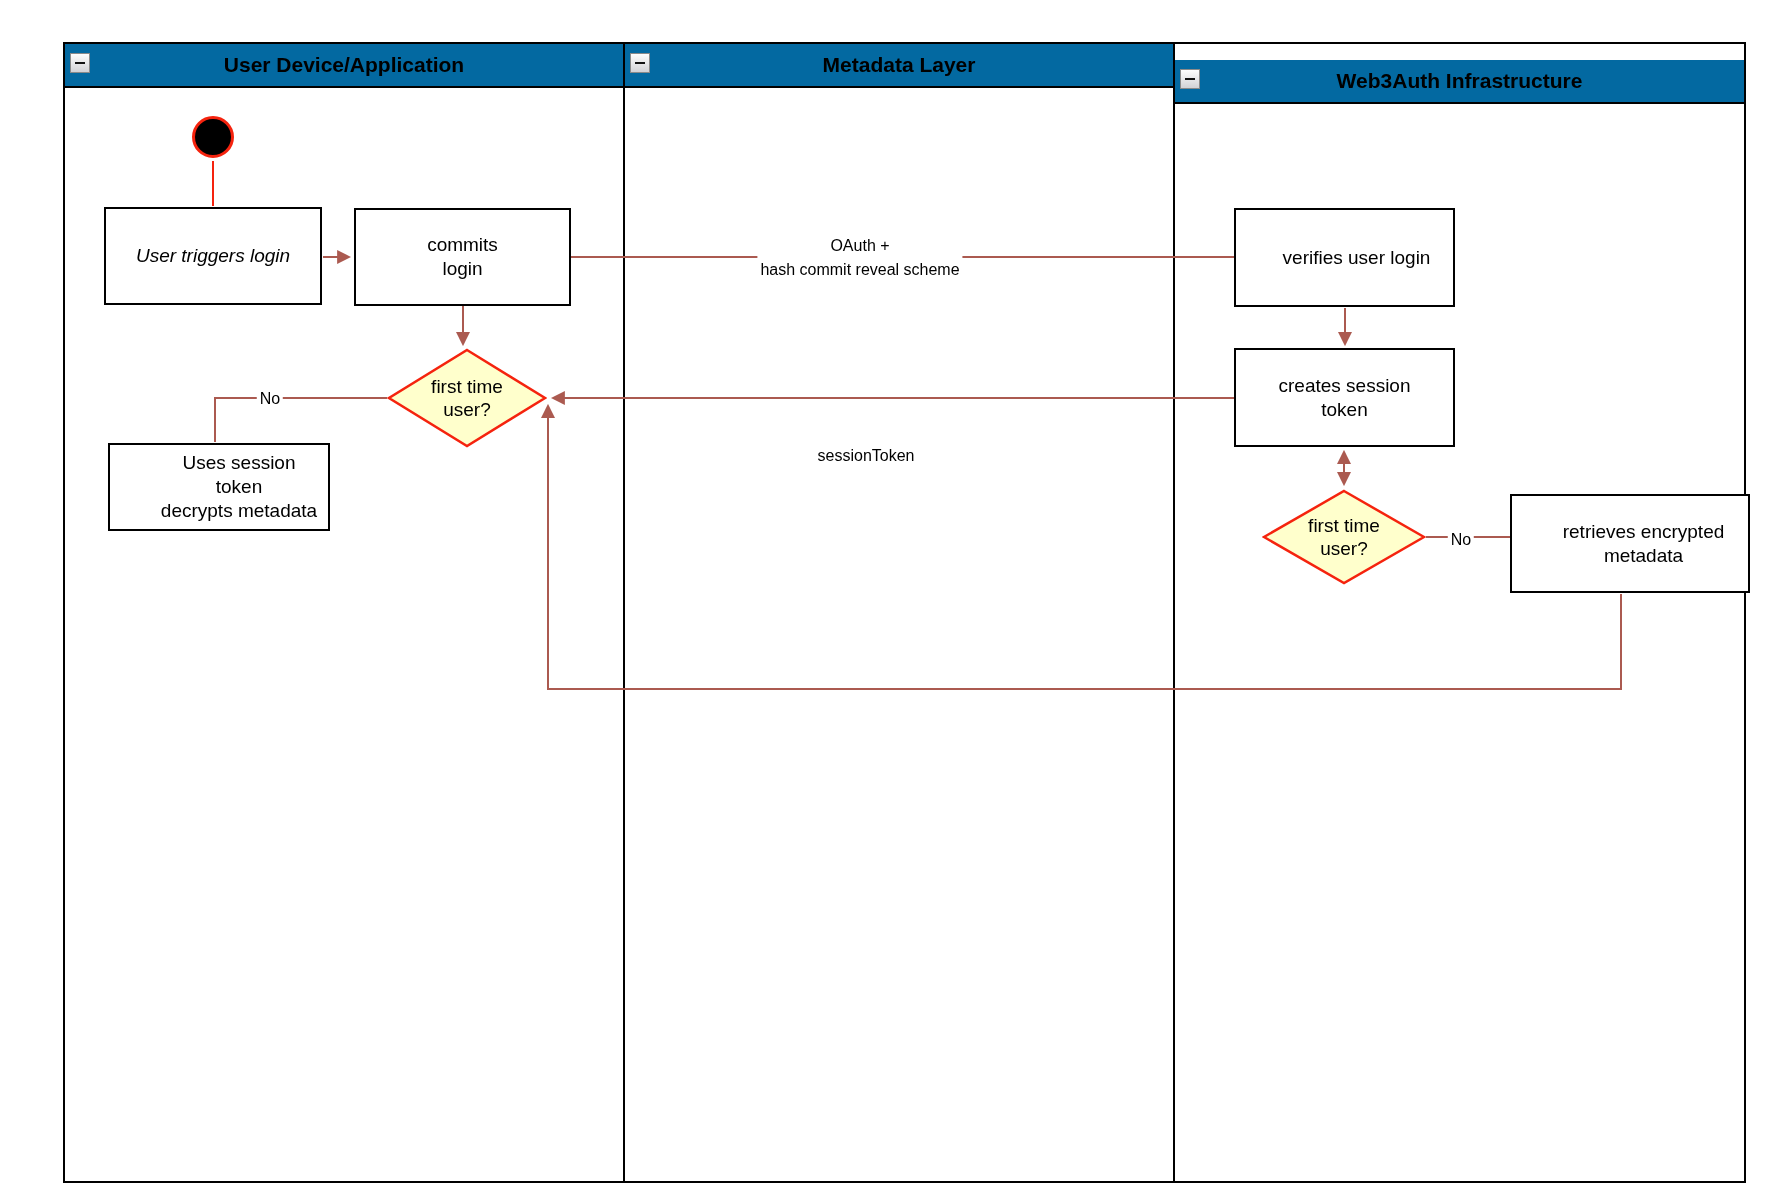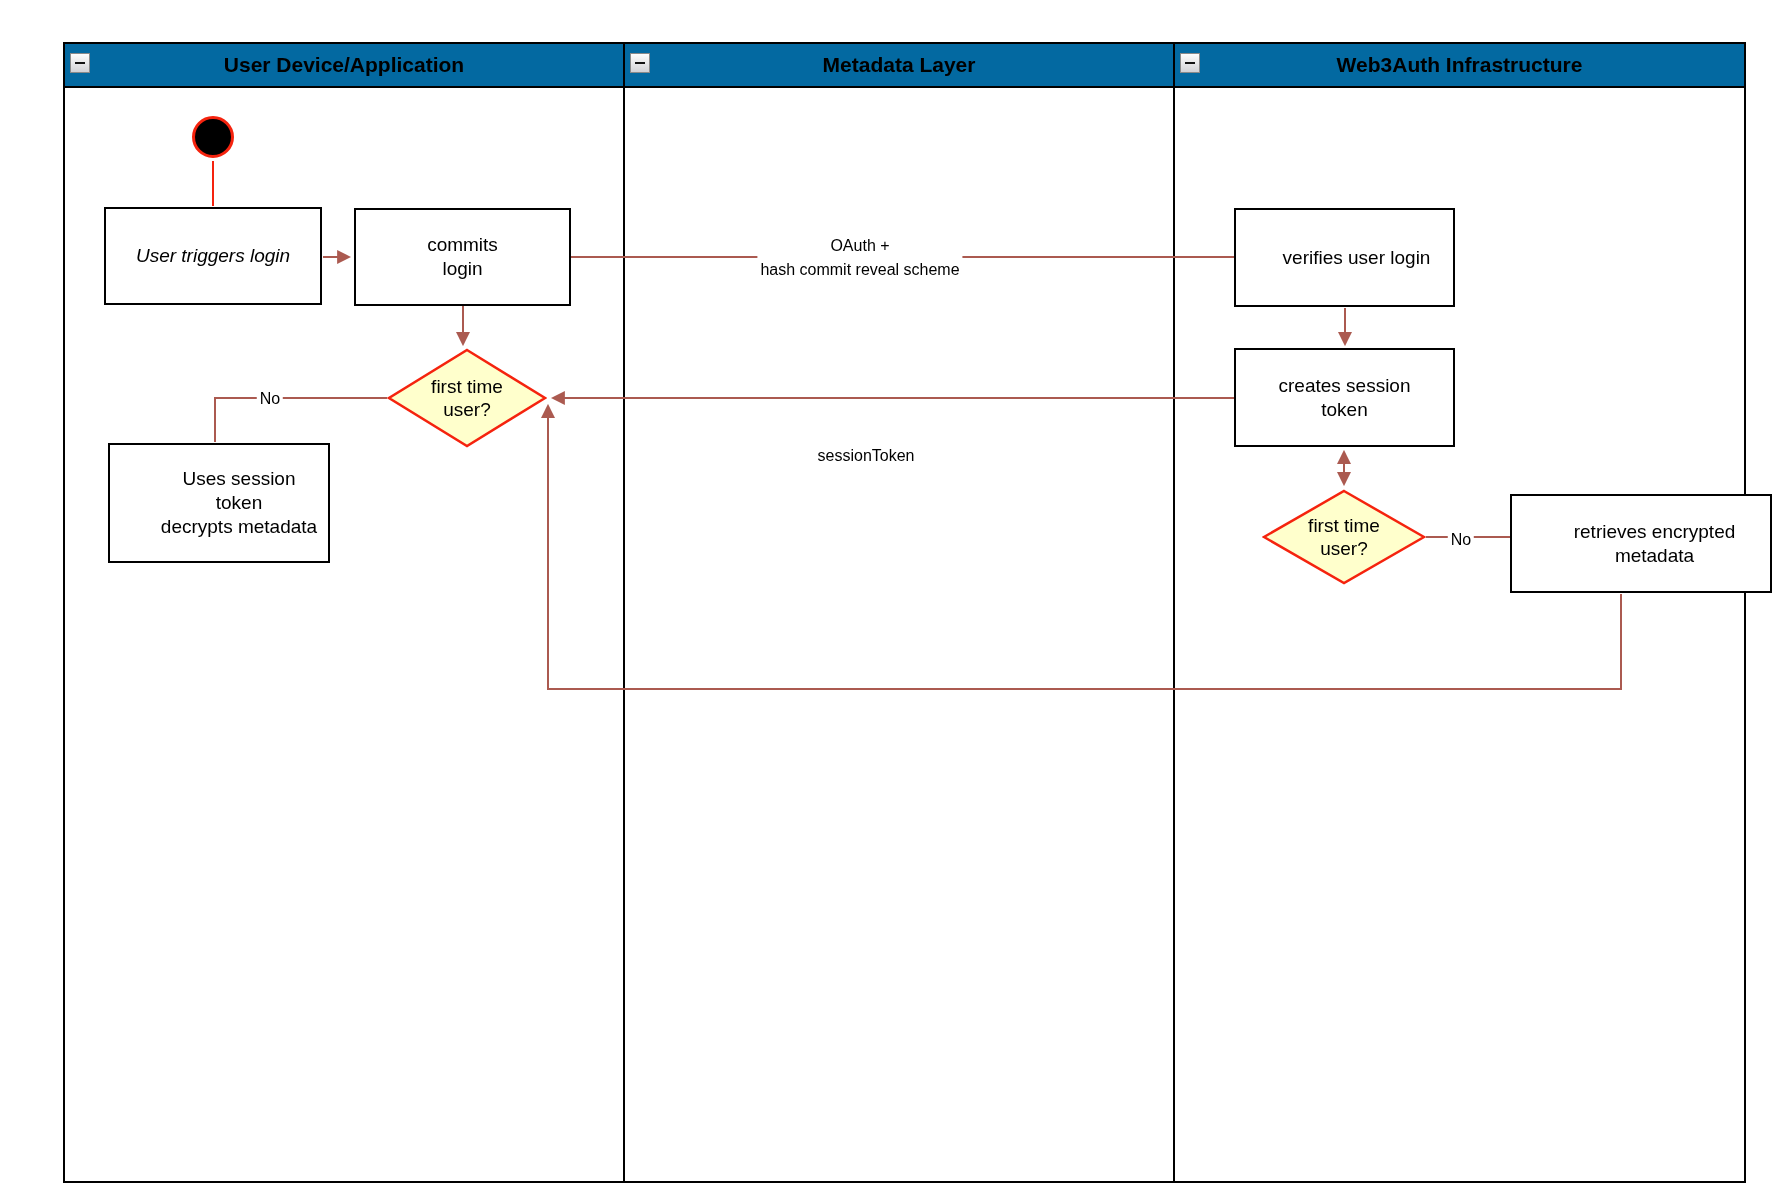--- a/index.html
+++ b/index.html
@@ -23,21 +23,21 @@
     display: flex;
     background: #fff;
   }
   .lane {
     position: relative;
     height: 100%;
     box-sizing: border-box;
   }
   .lane.l1 { width: 560px; border-right: 2px solid #000; }
   .lane.l2 { width: 550px; border-right: 2px solid #000; }
-  .lane.l3 { flex: 1; }
+  .lane.l3 { flex: 1; margin-top: 16px; }
   .lane-header {
     position: relative;
     height: 44px;
     border-bottom: 2px solid #000;
     box-sizing: border-box;
     display: flex;
     align-items: center;
     justify-content: center;
     font-size: 21px;
     font-weight: bold;
@@ -182,27 +182,27 @@
 
   <div class="node box" style="left:1234px; top:208px; width:221px; height:99px;padding-left:24px;">
     <span>verifies user login</span>
   </div>
 
   <div class="node box" style="left:1234px; top:348px; width:221px; height:99px;">
     <span>creates session
 token</span>
   </div>
 
-  <div class="node box" style="left:108px; top:443px; width:222px; height:120px;padding-left:40px;">
+  <div class="node box" style="left:108px; top:443px; width:222px; height:88px;padding-left:40px;">
     <span>Uses session
 token
 decrypts metadata</span>
   </div>
 
-  <div class="node box" style="left:1510px; top:494px; width:262px; height:99px;padding-left:27px;">
+  <div class="node box" style="left:1510px; top:494px; width:240px; height:99px;padding-left:27px;">
     <span>retrieves encrypted
 metadata</span>
   </div>
 
   <div class="node diamond" style="left:387px; top:348px; width:160px; height:100px;">
     <svg width="160" height="100" viewBox="0 0 160 100">
       <polygon points="80,2 158,50 80,98 2,50" fill="#ffffcc" stroke="#f5230e" stroke-width="2.5"></polygon>
     </svg>
     <div class="diamond-label">first time
 user?</div>

